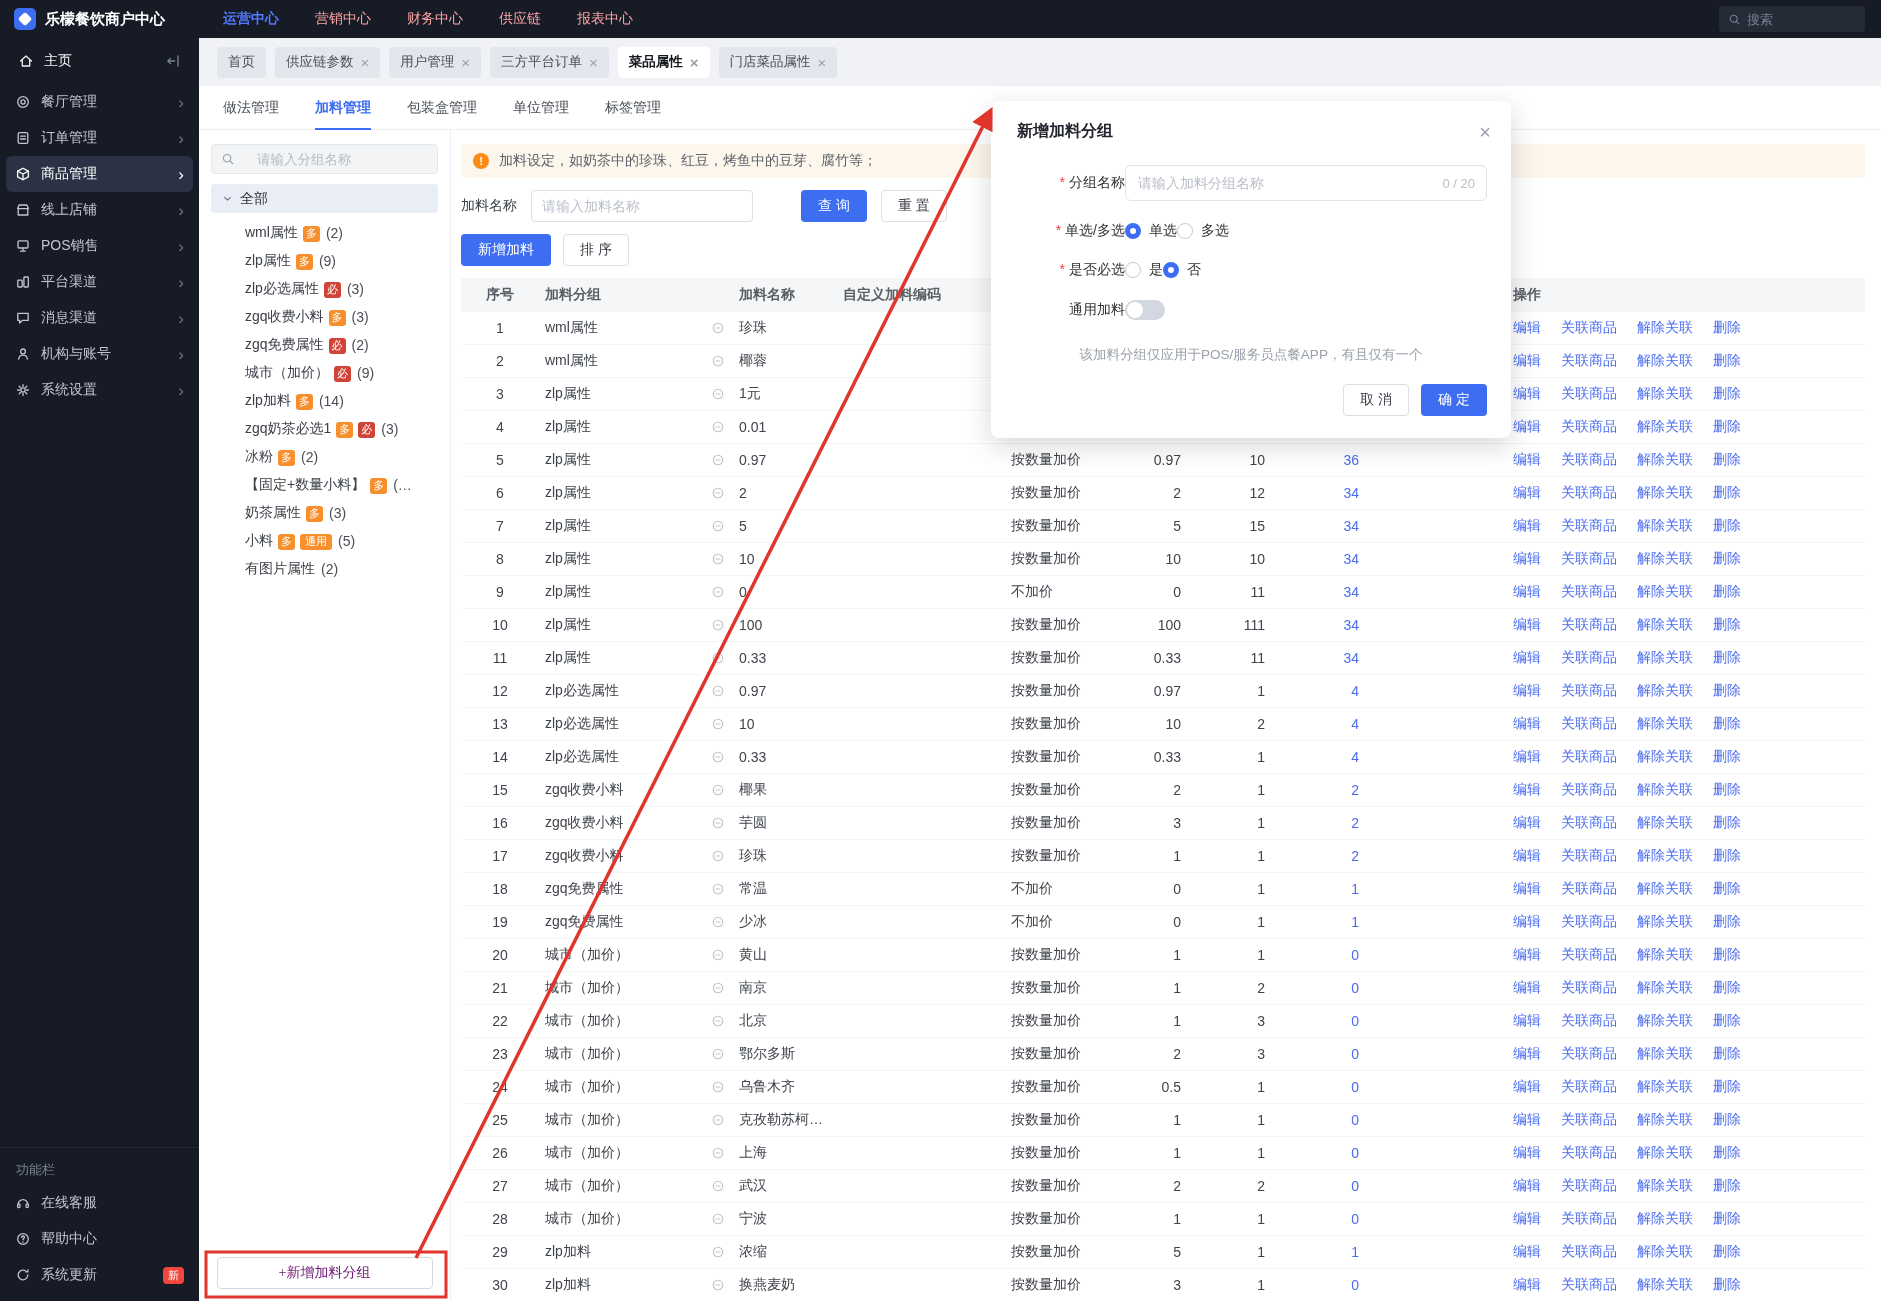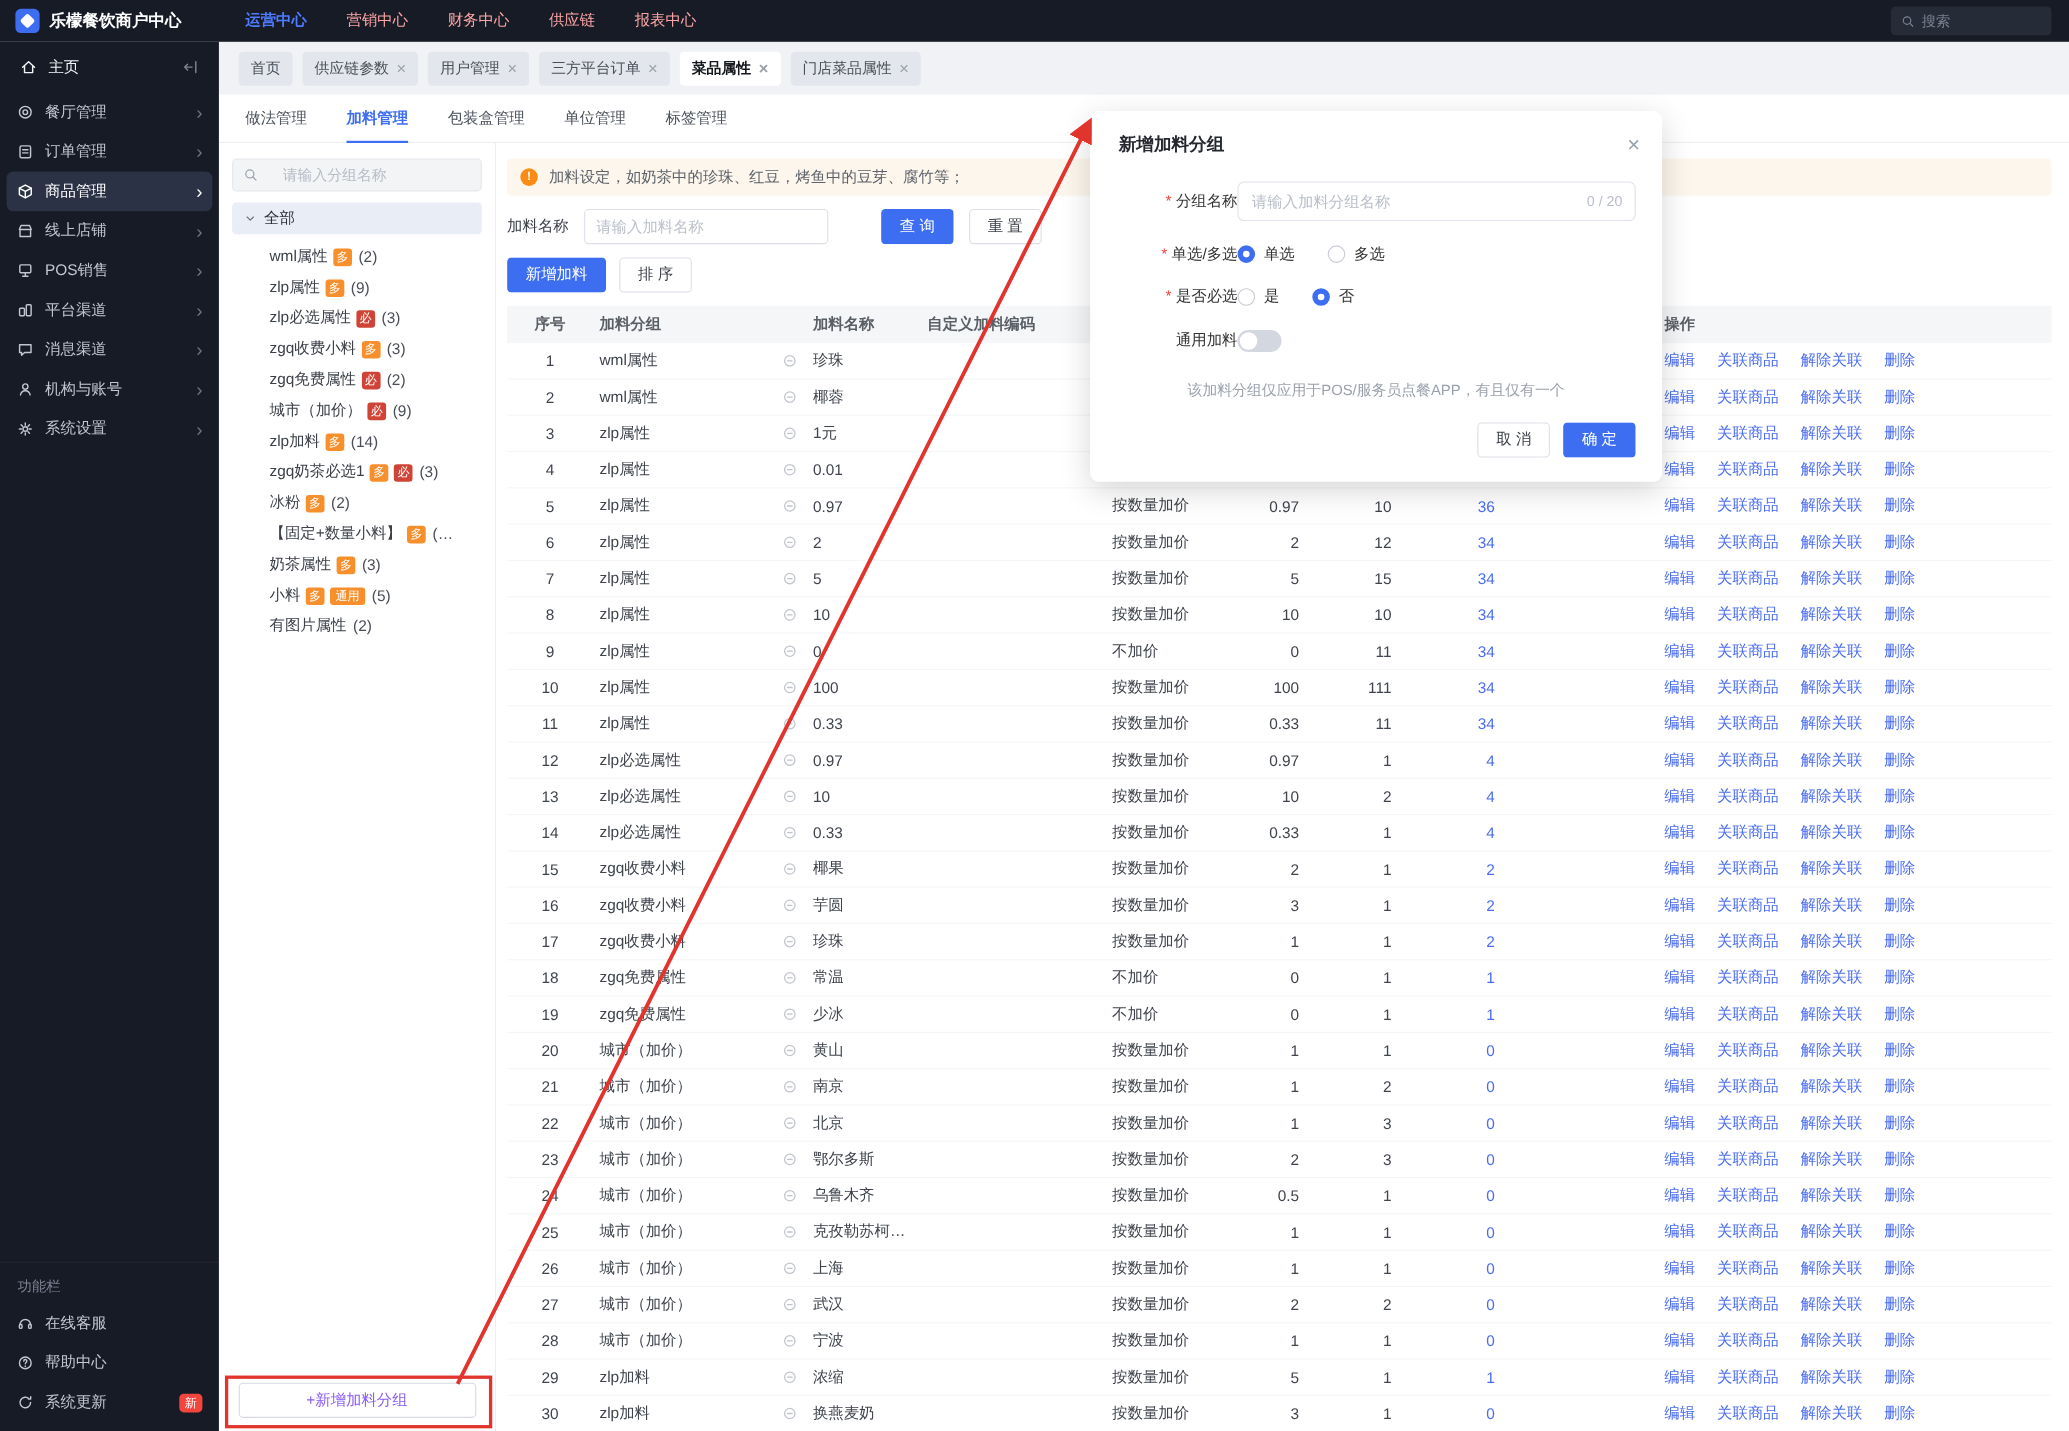--- a/index.html
+++ b/index.html
@@ -72,22 +72,22 @@
   .tree-item{height:28px;display:flex;align-items:center;padding-left:34px;cursor:pointer;
              white-space:nowrap;overflow:hidden}
   .tname{color:#3c4048}
   .badge{display:inline-flex;align-items:center;justify-content:center;height:16px;min-width:17px;
          padding:0 3px;border-radius:3px;font-size:11px;color:#fff;margin-left:5px;flex:none}
   .badge-multi{background:var(--badge-orange)}
   .badge-required{background:var(--badge-red)}
   .badge-common{background:var(--badge-orange);min-width:32px}
   .tcount{margin-left:6px;color:#4a4e56}
   .tree-add{position:absolute;bottom:12px;left:50%;transform:translateX(-50%);width:216px;height:32px;
-            background:#fff;border:1px solid #d6d9e0;border-radius:4px;color:#8b5cf6;font-size:14px;
-            cursor:pointer;font-family:Liberation Sans, sans-serif}
+            background:#fff;border:1px solid #d6d9e0;border-radius:4px;color:#701a75;font-size:14px;
+            cursor:pointer;font-family:Liberation Serif, serif}
 
   
   .table-panel{flex:1;padding:14px 16px 0 10px;min-width:0}
   .notice{display:flex;align-items:center;gap:10px;height:34px;background:var(--notice-bg);
           border-radius:4px;padding:0 12px;color:#5e626b}
   .warn-icon{width:16px;height:16px;border-radius:50%;background:var(--warning-icon);color:#fff;
              display:flex;align-items:center;justify-content:center;font-size:11px;font-weight:bold;flex:none}
   .filter-row{margin-top:12px;display:flex;align-items:center}
   .filter-label{color:#3a3f47}
   .filter-input{width:222px;height:32px;border:1px solid #dcdfe6;border-radius:4px;margin-left:14px;
@@ -126,21 +126,21 @@
   .modal-close{font-size:20px;color:#98a0ac;cursor:pointer;line-height:1}
   .modal-body{padding:2px 24px 0}
   .frow{display:flex;align-items:center;margin-top:21px}
   .flabel{width:110px;text-align:right;margin-right:0;color:#333;flex:none}
   .req{color:#f53f3f;margin-right:4px}
   .input-wrap{position:relative;width:372px}
   .mtext{width:100%;height:36px;border:1px solid #dfe2e8;border-radius:6px;padding:0 62px 0 12px;
          font-size:14px;color:#333;outline:none;font-family:inherit}
   .mtext::placeholder{color:#b9bec8}
   .counter{position:absolute;right:12px;top:50%;transform:translateY(-50%);color:#b9bec8;font-size:13px}
-  .radio-group{display:flex;gap:30px}
+  .radio-group{display:flex;}
   .radio{display:flex;align-items:center;gap:8px;cursor:pointer}
   .rdot{width:16px;height:16px;border-radius:50%;border:1px solid #c6cad2;background:#fff;flex:none}
   .rdot.checked{border:5px solid var(--accent)}
   .toggle{width:40px;height:20px;border-radius:10px;background:#d3d7df;position:relative;cursor:pointer}
   .toggle .knob{position:absolute;left:2px;top:2px;width:16px;height:16px;border-radius:50%;background:#fff}
   .modal-note{margin-top:26px;text-align:center;color:#9ba1ab;font-size:13.5px}
   .modal-foot{display:flex;justify-content:flex-end;gap:12px;padding:20px 24px 22px}
 
   
   .annotation{position:absolute;left:0;top:0;width:1881px;height:1301px;z-index:999;pointer-events:none}

